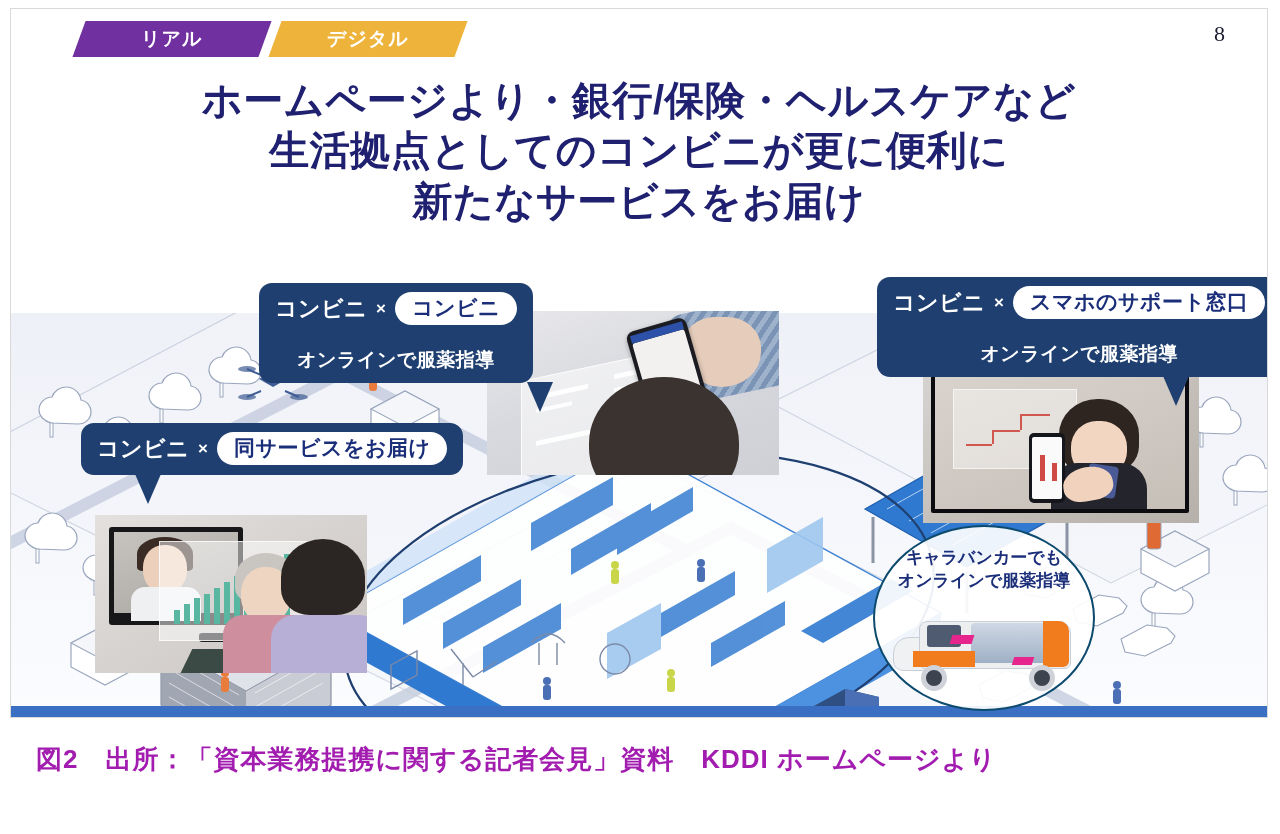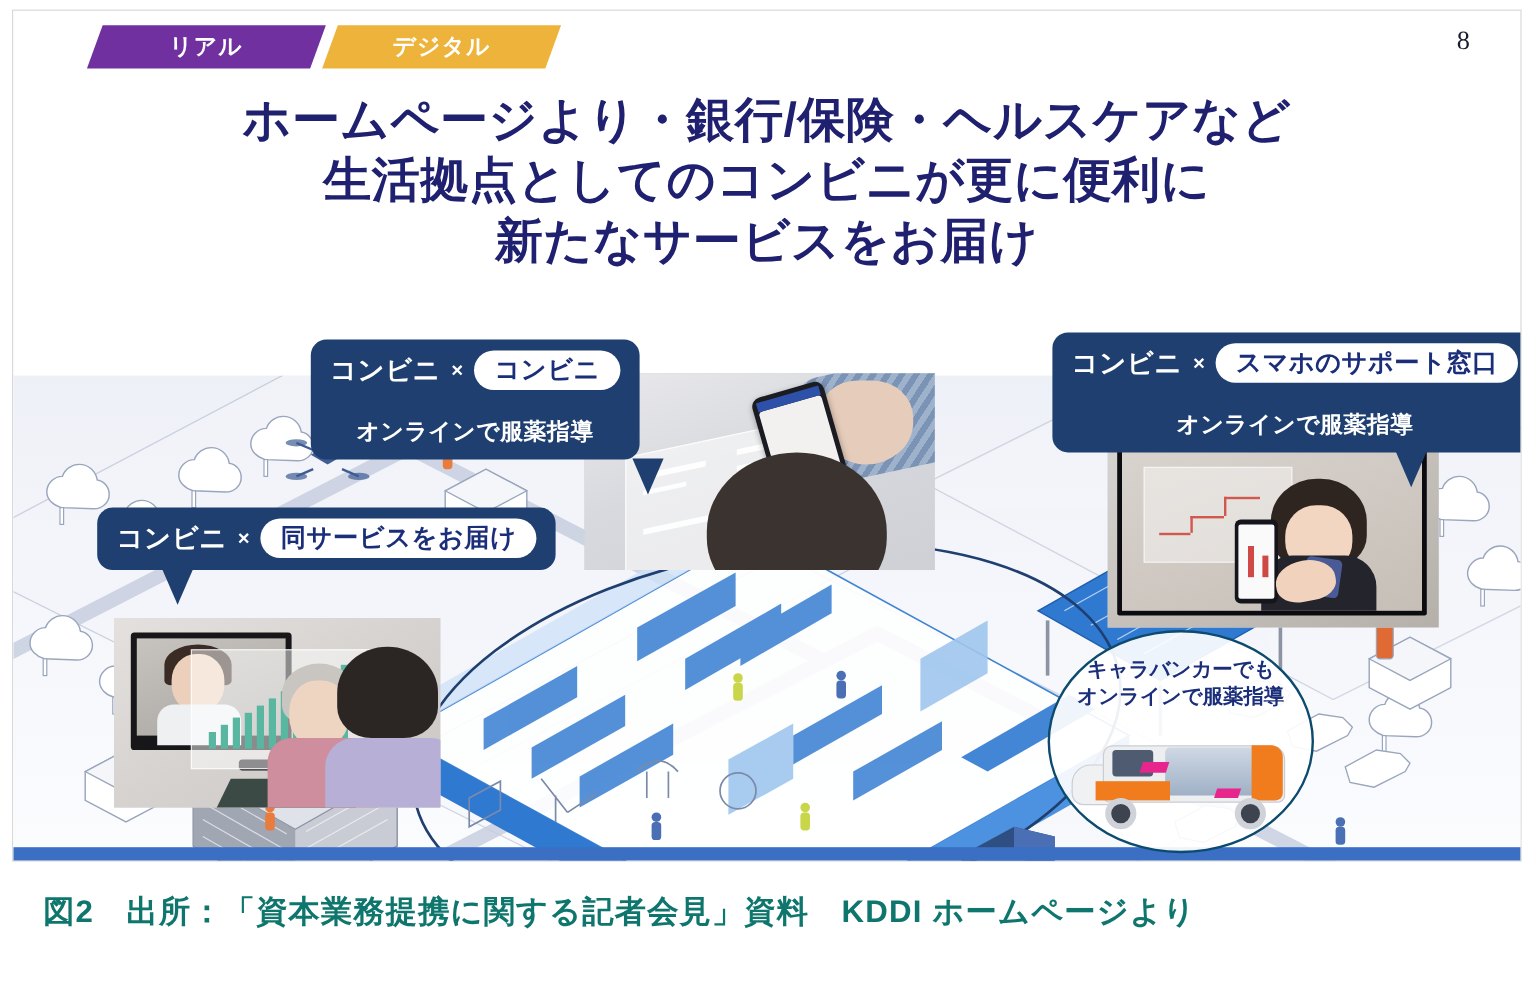--- a/index.html
+++ b/index.html
@@ -152,21 +152,21 @@
   .car-open{position:absolute;left:78px;top:6px;width:86px;height:40px;background:linear-gradient(180deg,#cfd8e4,#9fb0c6);border-radius:4px;}
   .car-orange1{position:absolute;left:150px;top:4px;width:26px;height:46px;background:#f07c1e;border-radius:0 10px 6px 0;}
   .car-orange2{position:absolute;left:20px;top:34px;width:62px;height:16px;background:#f07c1e;}
   .car-pink{position:absolute;left:58px;top:18px;width:22px;height:9px;background:#e6268c;transform:skewX(-18deg);}
   .car-pink2{position:absolute;left:120px;top:40px;width:20px;height:8px;background:#e6268c;transform:skewX(-18deg);}
   .wheel{position:absolute;bottom:0;width:26px;height:26px;border-radius:50%;background:#3d4450;border:5px solid #cfd3d9;box-sizing:border-box;}
   .wheel-f{left:28px;} .wheel-r{left:136px;}
 
   
   .caption{
-    position:absolute;left:36px;top:742px;font-size:26px;font-weight:bold;color:#0f766e;
+    position:absolute;left:36px;top:742px;font-size:26px;font-weight:bold;color:#a21caf;
     letter-spacing:1px;white-space:nowrap;
   }
 </style>
 </head>
 <body>
 
 <div class="page">
 
   <div class="slide">
 

